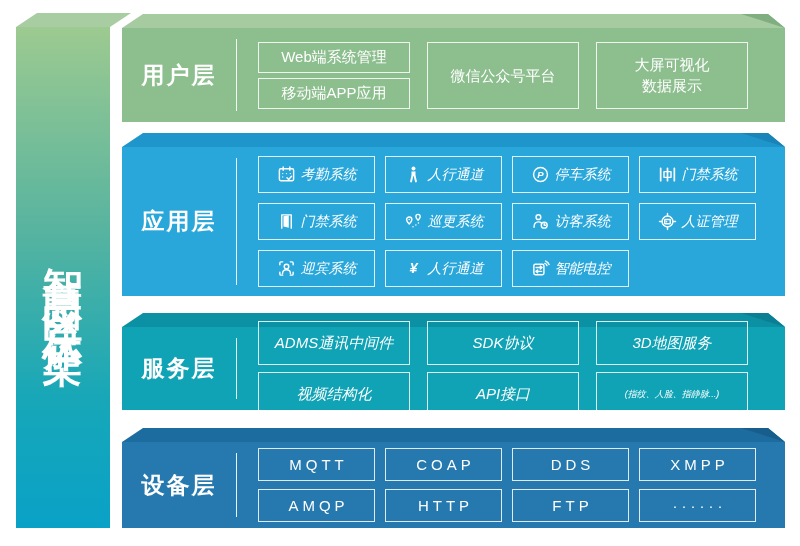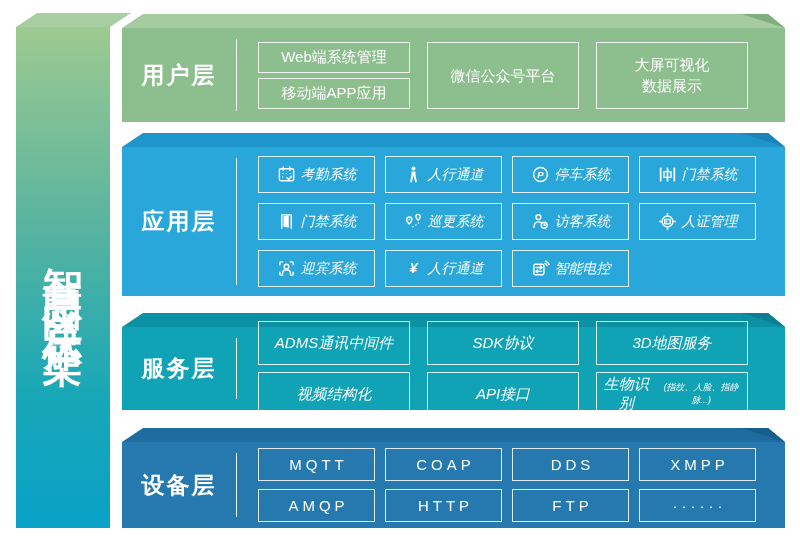--- a/index.html
+++ b/index.html
@@ -229,21 +229,20 @@
     <div class="layer-label">服务层</div>
     <div class="vdivider"></div>
     <div class="content">
         <div class="grid-svc">
       <div class="box">ADMS通讯中间件</div>
       <div class="box">SDK协议</div>
       <div class="box">3D地图服务</div>
       <div class="box">视频结构化</div>
       <div class="box">API接口</div>
       <div class="box">
-        <span>生物识别</span>
             <span class="bio-note">(指纹、人脸、指静脉...)</span>
       </div>
     </div>
       </div>
   </div>
 
   <div class="slab-top t-dev" style="top:428px">
     <div class="face3d"></div>
       <div class="wedge"></div>
   </div>

